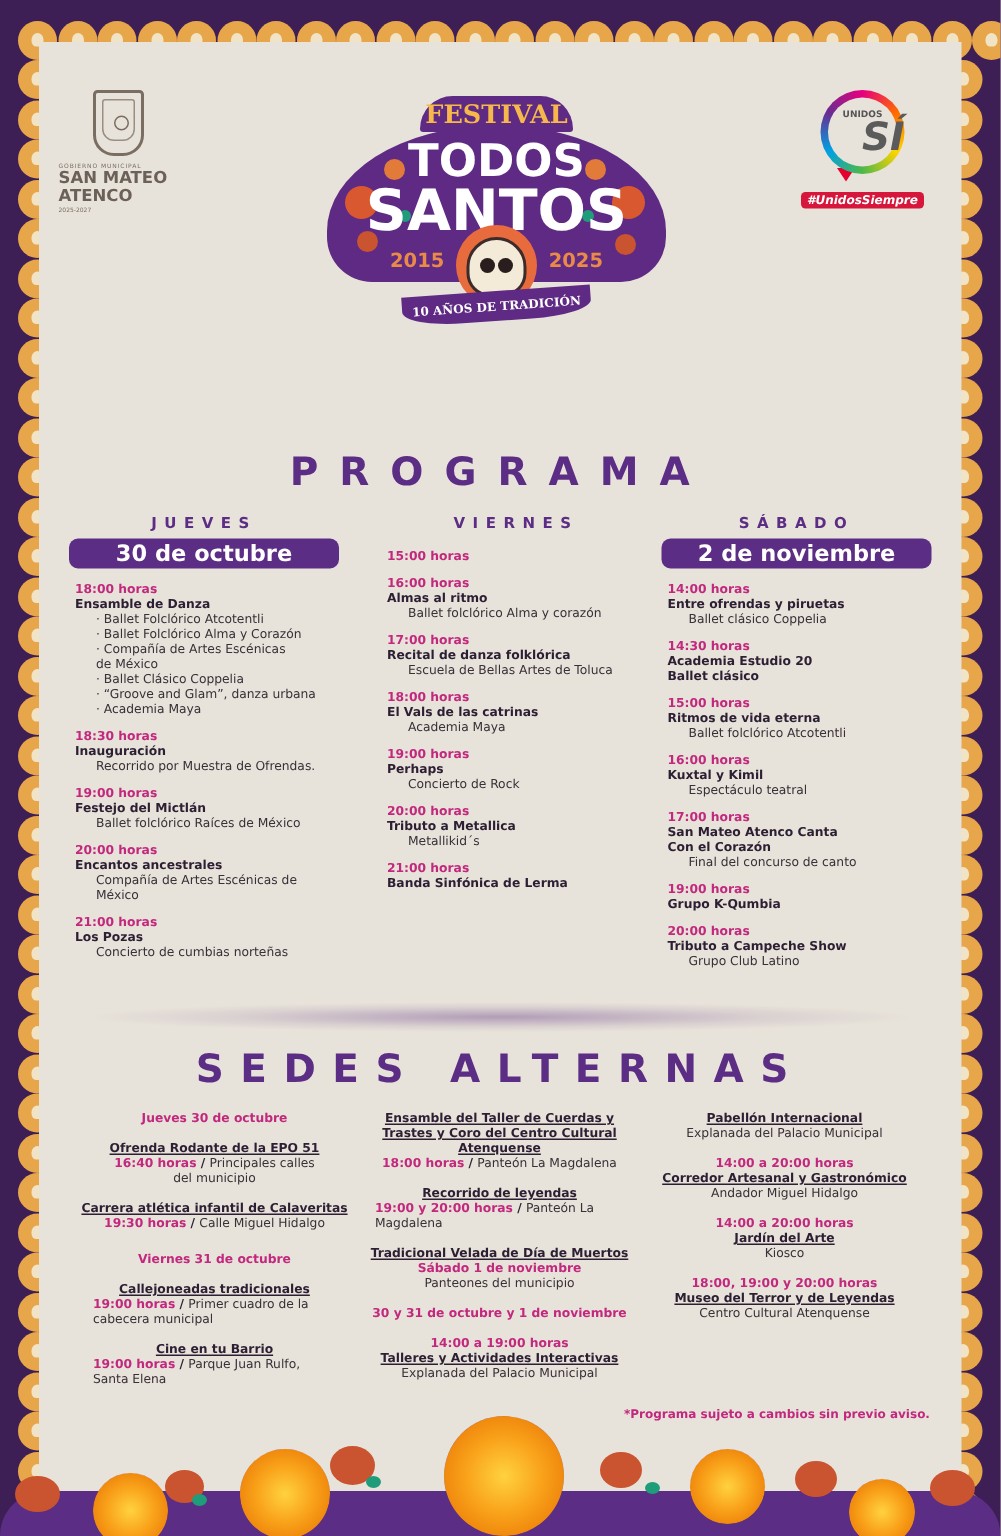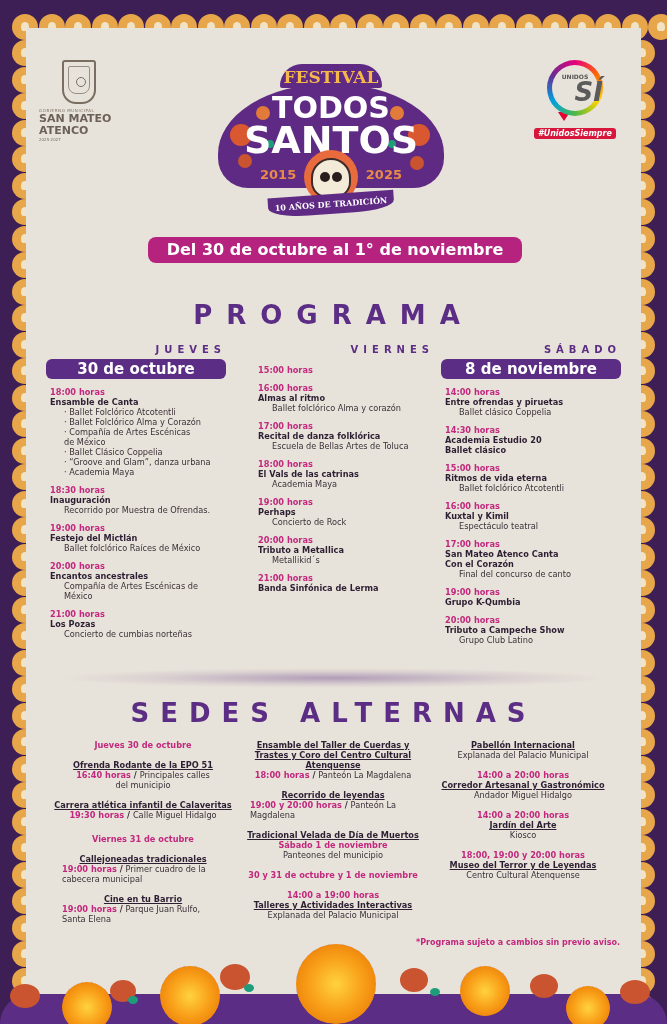--- a/index.html
+++ b/index.html
@@ -116,21 +116,21 @@
   }
   .section-title {
     position: absolute; left: 0; right: 0; text-align: center; color: #5c2d84;
     font-weight: bold; letter-spacing: 14px; font-size: 26px;
   }
   .programa { top: 300px; }
   .sedes { top: 698px; letter-spacing: 11px; }
 
   .day-col { position: absolute; top: 343px; width: 180px; }
   .day-col.c1 { left: 46px; } .day-col.c2 { left: 254px; } .day-col.c3 { left: 441px; }
-  .weekday { text-align: right; color: #5c2d84; font-weight: bold; font-size: 10px; letter-spacing: 5px; line-height: 14px; }
+  .weekday { text-align: center; color: #5c2d84; font-weight: bold; font-size: 10px; letter-spacing: 5px; line-height: 14px; }
   .day-pill {
     margin-top: 2px; height: 20px; background: #5c2d84; color: #fff; border-radius: 6px;
     font-weight: bold; font-size: 15px; line-height: 20px; text-align: center;
   }
   .events { margin-top: 8px; padding-left: 4px; }
   .ev { margin-bottom: 8px; }
   .ev-time { color: #c2287e; font-weight: bold; font-size: 8.2px; line-height: 10px; }
   .ev-title { color: #2c1f33; font-weight: bold; font-size: 8.2px; line-height: 10px; }
   .ev-desc { color: #3a3038; font-size: 8.2px; line-height: 10px; padding-left: 14px; }
   .ev-list { list-style: none; padding-left: 14px; }
@@ -311,31 +311,30 @@
 
   <div class="logo-right">
     <div class="si-ring">
       <div class="si-unidos">UNIDOS</div>
       <div class="si-text">SÍ</div>
     </div>
     <div class="si-tail"></div>
     <div class="hashtag">#UnidosSiempre</div>
   </div>
 
-  <div class="date-pill">Del 30 de octubre al 1° de noviembre</div>
 
   <div class="section-title programa">PROGRAMA</div>
 
   <div class="day-col c1">
     <div class="weekday">JUEVES</div>
     <div class="day-pill">30 de octubre</div>
     <div class="events">
       <div class="ev">
         <div class="ev-time">18:00 horas</div>
-        <div class="ev-title">Ensamble de Canta</div>
+        <div class="ev-title">Ensamble de Danza</div>
         <ul class="ev-list">
           <li>Ballet Folclórico Atcotentli</li>
           <li>Ballet Folclórico Alma y Corazón</li>
           <li>Compañía de Artes Escénicas</li>
           <li class="cont">de México</li>
           <li>Ballet Clásico Coppelia</li>
           <li>“Groove and Glam”, danza urbana</li>
           <li>Academia Maya</li>
         </ul>
       </div>
@@ -395,21 +394,21 @@
       </div>
       <div class="ev">
         <div class="ev-time">21:00 horas</div>
         <div class="ev-title">Banda Sinfónica de Lerma</div>
       </div>
     </div>
   </div>
 
   <div class="day-col c3">
     <div class="weekday">SÁBADO</div>
-    <div class="day-pill">8 de noviembre</div>
+    <div class="day-pill">2 de noviembre</div>
     <div class="events">
       <div class="ev">
         <div class="ev-time">14:00 horas</div>
         <div class="ev-title">Entre ofrendas y piruetas</div>
         <div class="ev-desc">Ballet clásico Coppelia</div>
       </div>
       <div class="ev">
         <div class="ev-time">14:30 horas</div>
         <div class="ev-title" style="width:120px">Academia Estudio 20 Ballet clásico</div>
       </div>

